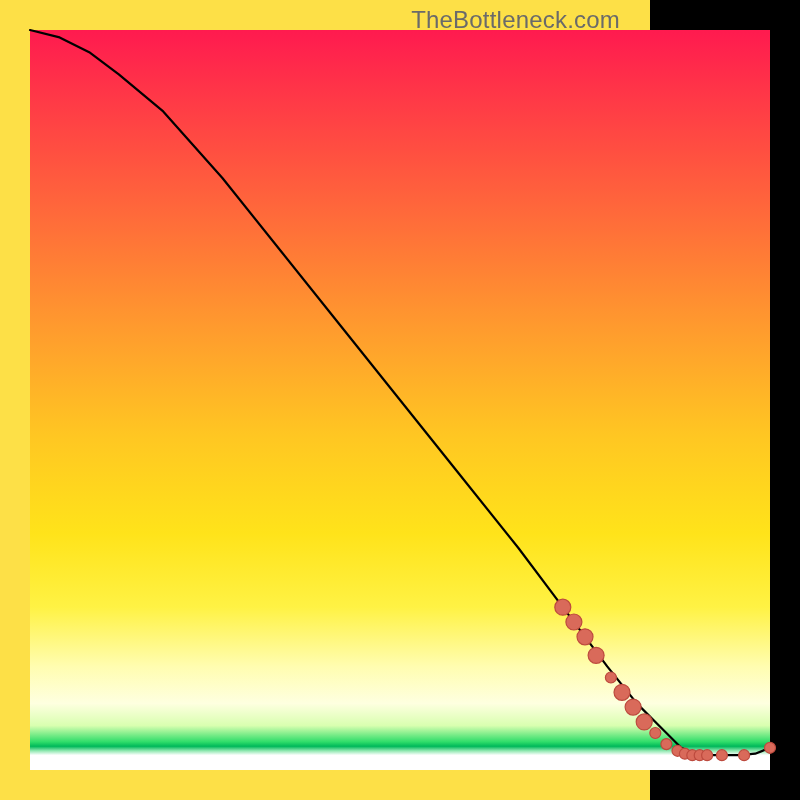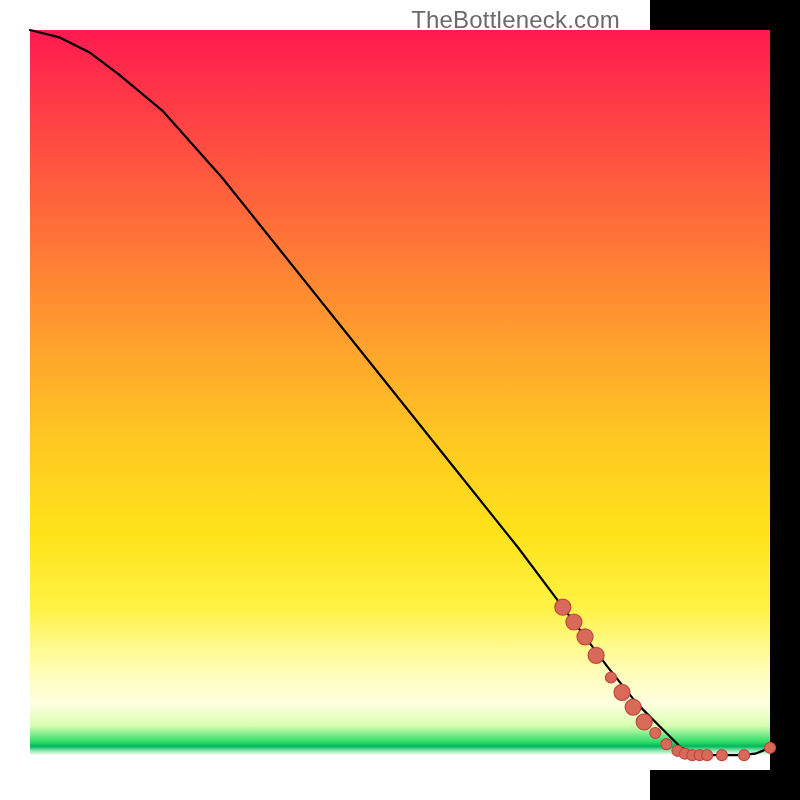--- a/index.html
+++ b/index.html
@@ -10,21 +10,21 @@
     background: #000;
     overflow: hidden;
     font-family: Arial, Helvetica, sans-serif;
   }
   .frame {
     position: absolute;
     left: 0;
     top: 0;
     width: 650px;
     height: 800px;
-    background: #ffffff;
+    background: #fde047;
   }
   .plot {
     position: absolute;
     left: 30px;
     top: 30px;
     width: 740px;
     height: 740px;
     
     background: linear-gradient(
       to bottom,

